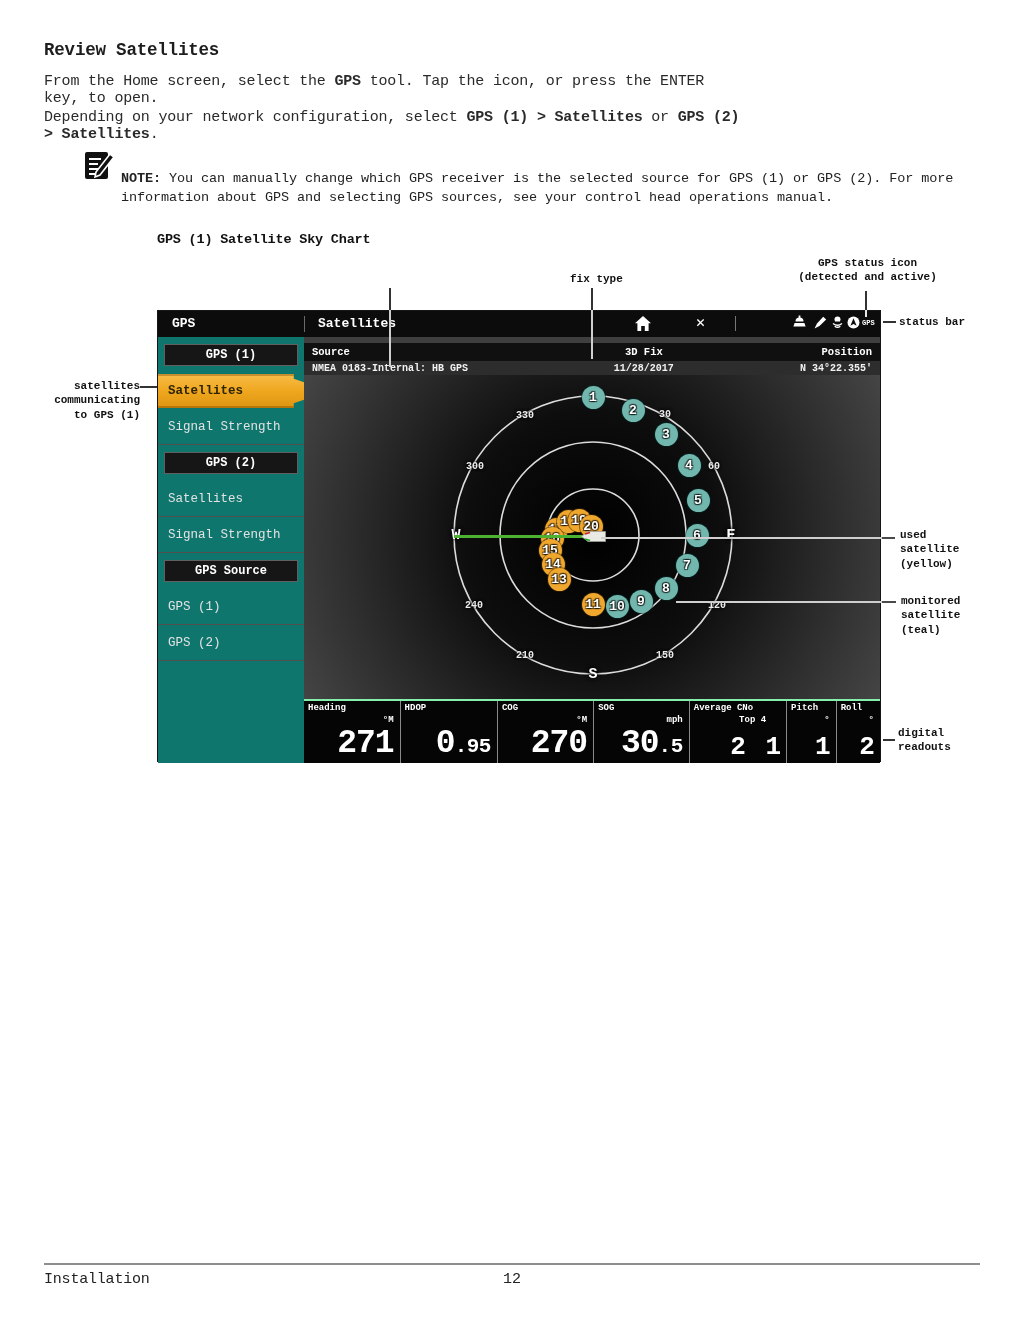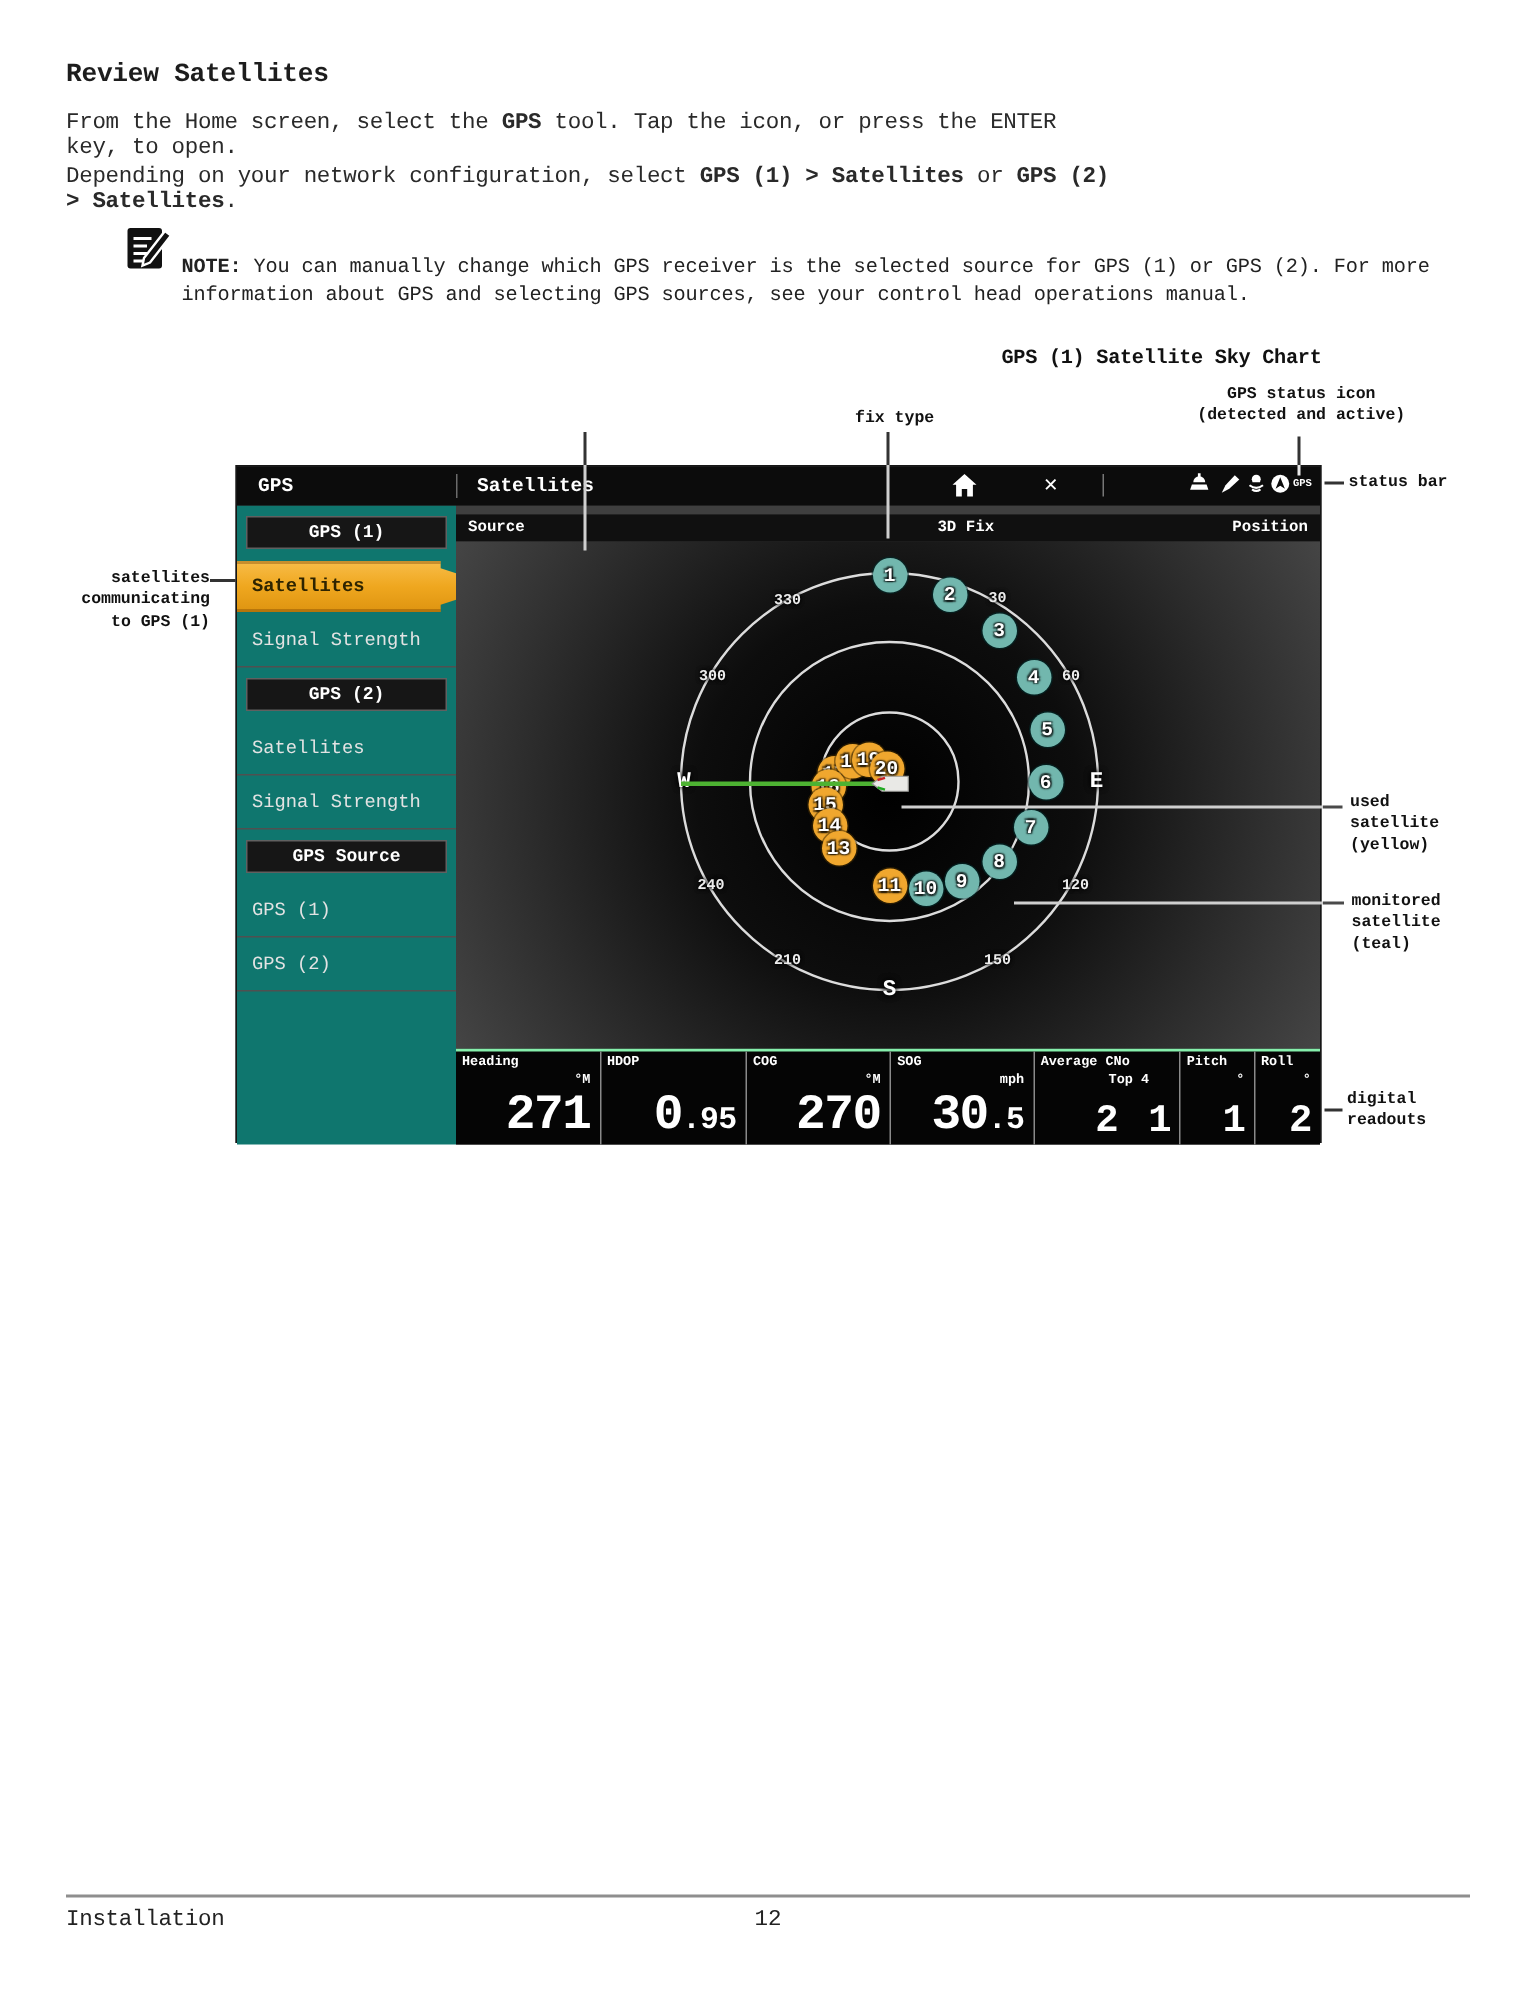--- a/index.html
+++ b/index.html
@@ -7,21 +7,21 @@
   .page { position:relative; width:1024px; height:1326px; background:#ffffff;
           font-family:Liberation Mono, monospace; color:#1d1d1d; overflow:hidden; }
 
   
   .doc-title { position:absolute; left:44px; top:40px; font-size:17.5px; font-weight:bold; letter-spacing:-0.2px; }
   .body-text { position:absolute; left:44px; width:680px; font-size:15px; letter-spacing:-0.2px; color:#2a2a2a; }
   .p1 { top:73px; width:700px; }
   .p2 { top:109px; width:700px; }
   .note-icon { position:absolute; left:84px; top:150px; width:31px; height:31px; }
   .note-text { position:absolute; left:121px; top:150px; width:833px; font-size:13.5px; line-height:1.38; letter-spacing:-0.1px; color:#222;margin-top:20px; }
-  .fig-caption { position:absolute; left:157px; top:232px; width:724px; text-align:right;
+  .fig-caption { position:absolute; left:157px; top:232px; width:724px; text-align:left;
                  font-size:13.5px; font-weight:bold; letter-spacing:-0.2px; color:#111; }
 
   
   .callout { position:absolute; font-size:11px; font-weight:bold; line-height:1.3; color:#111;
              white-space:pre-line; z-index:5; }
   .co-selected-source { left:336px; top:272px;margin-top:40px; }
   .co-fix-type { left:570px; top:272px; }
   .co-gps-status { left:785px; top:256px; width:165px; text-align:center; }
   .co-status-bar { left:899px; top:315px; }
   .co-satcom { left:35px; top:379px; width:105px; text-align:right; }
@@ -240,20 +240,25 @@
       </div>
 
       <div class="main">
         <div class="main-gap"></div>
 
         <div class="src-table">
           <div class="t-head">
             <span class="tc-l">Source</span>
             <span class="tc-c">3D Fix</span>
             <span class="tc-r">Position</span>
+          </div>
+          <div class="t-row">
+            <span class="tc-l">NMEA 0183-Internal: HB GPS</span>
+            <span class="tc-c">11/28/2017</span>
+            <span class="tc-r">N 34°22.355'</span>
           </div>
         </div>
 
         <div class="chart" id="chart">
             <svg width="578" height="319" class="rings">
               <circle cx="289" cy="160" r="139" fill="none" stroke="#dcdcdc" stroke-width="1.6"></circle>
               <circle cx="289" cy="160" r="93" fill="none" stroke="#dcdcdc" stroke-width="1.6"></circle>
               <circle cx="289" cy="160" r="46" fill="none" stroke="#dcdcdc" stroke-width="1.6"></circle>
             </svg>
             <div class="compass" style="left: 152px; top: 160px;">W</div>

